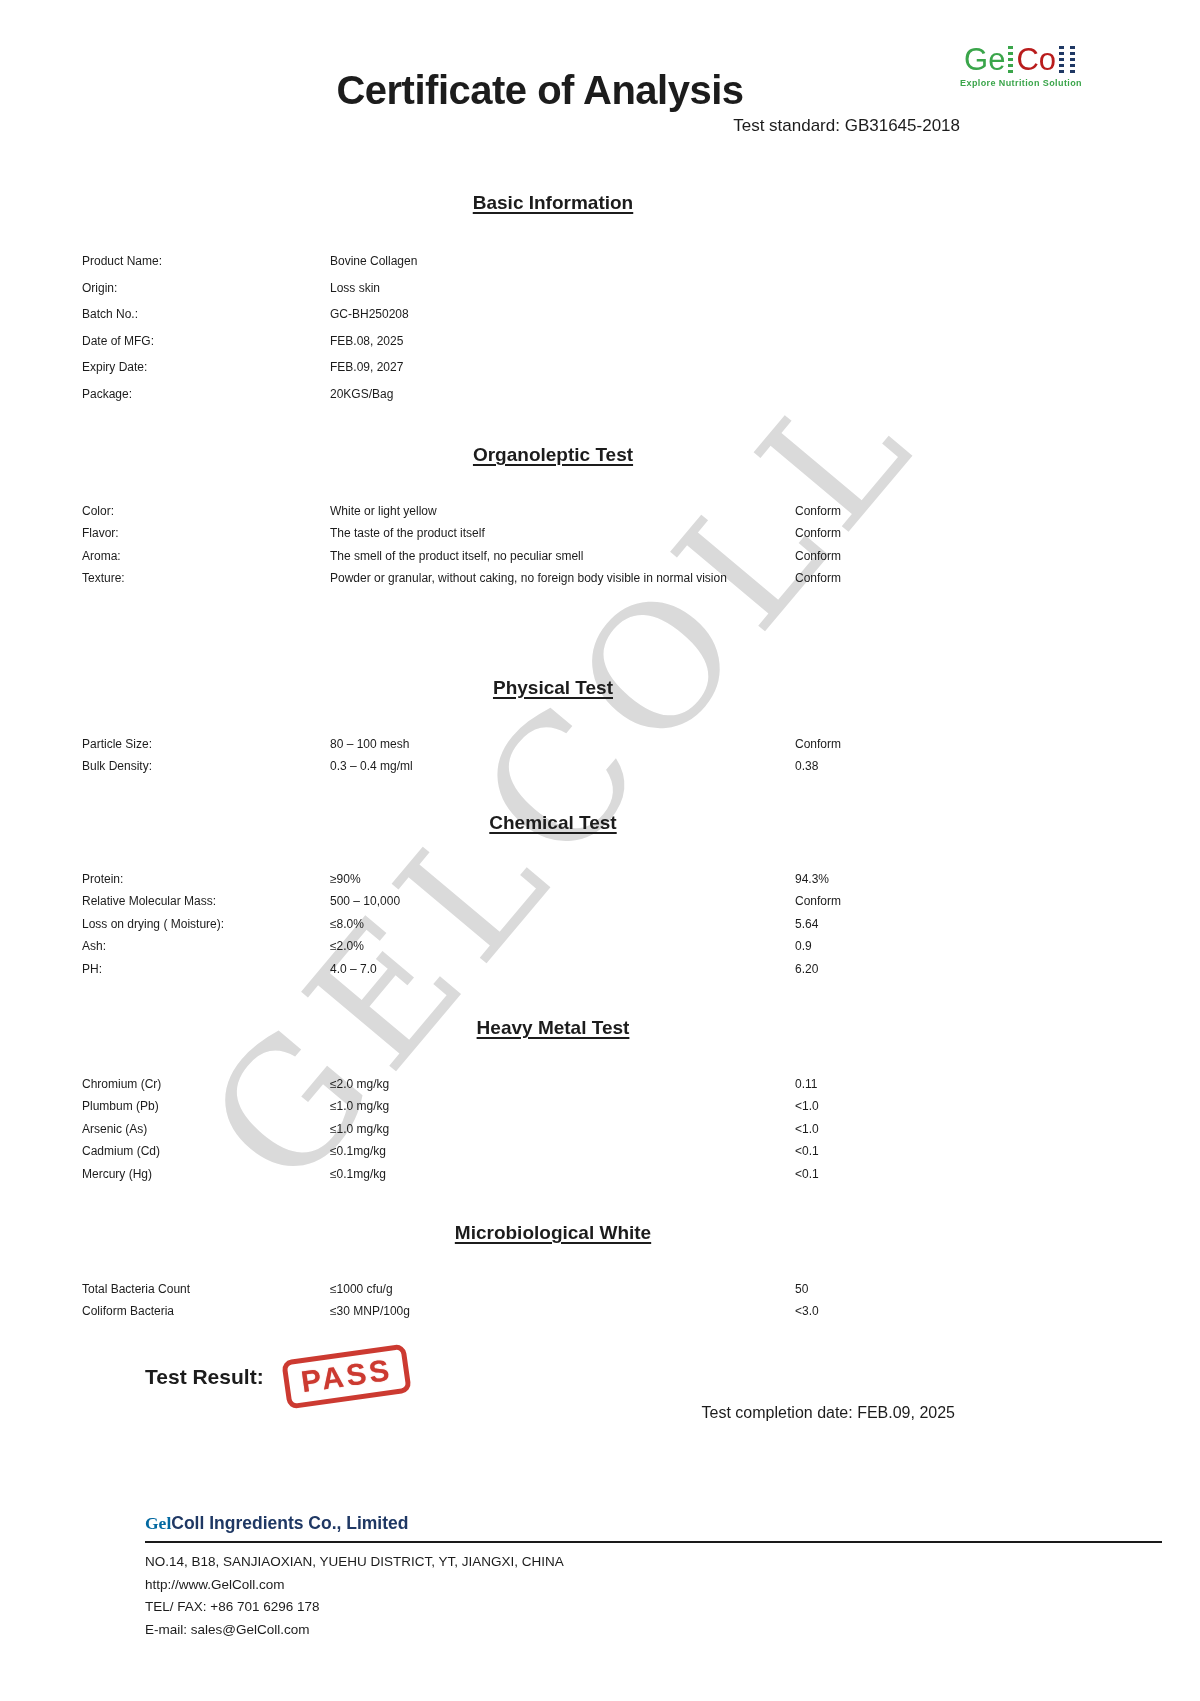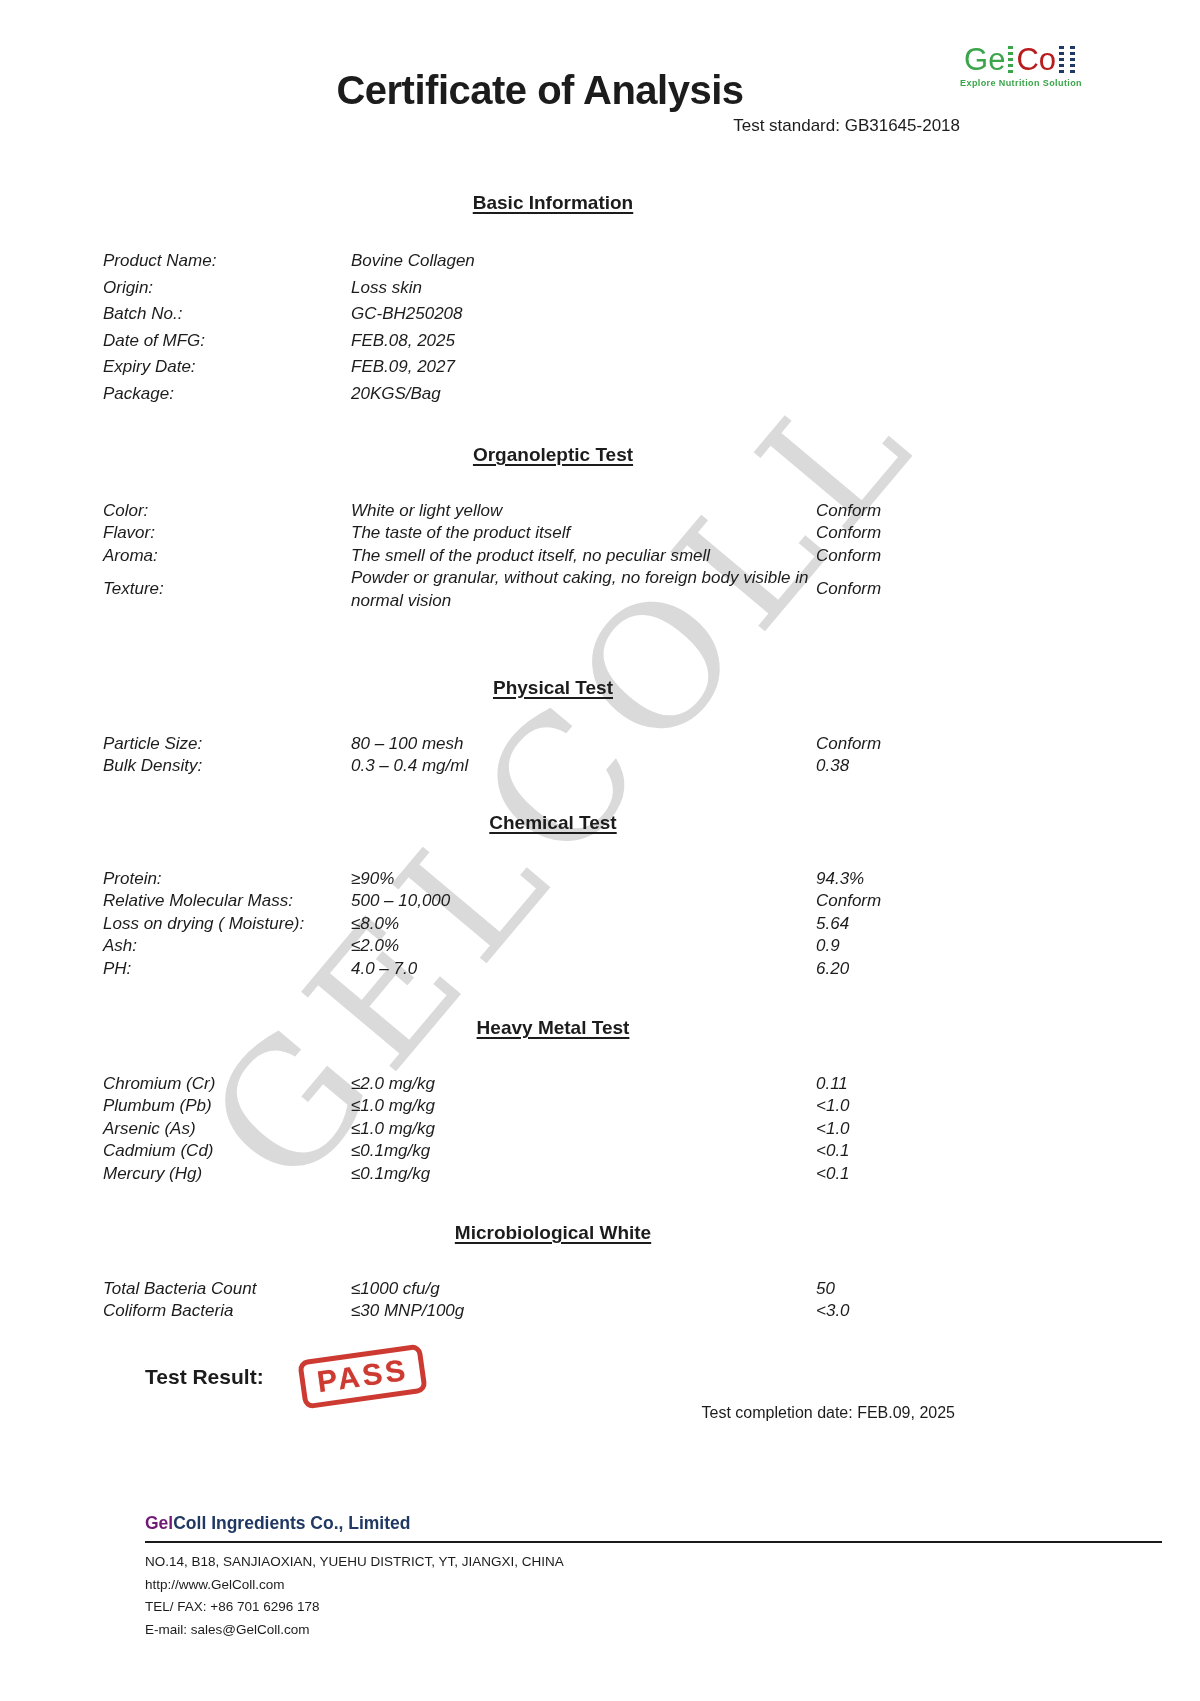--- a/index.html
+++ b/index.html
@@ -36,48 +36,47 @@
 
   
   .section { position:absolute; left:0; width:1106px; z-index:1; }
   .section-heading {
     text-align:center; font-size:19px; font-weight:700;
     text-decoration:underline; text-decoration-thickness:2px; text-underline-offset:3px;
   }
   .rows { margin-top:34px; }
   .row {
     display:grid; grid-template-columns:248px 465px auto;
-    padding-left:103px; font-size:17px; line-height:22.4px;
+    padding-left:82px; font-size:12px; line-height:22.4px;
     align-items:start;
-    font-style:italic;
   }
   .sec-basic .row { line-height:26.5px; }
   .row-multiline .c-label, .row-multiline .c-result { align-self:center; }
 
   .sec-basic  { top:192px; }
   .sec-organo { top:444px; }
   .sec-phys   { top:677px; }
   .sec-chem   { top:812px; }
   .sec-heavy  { top:1017px; }
   .sec-micro  { top:1222px; }
 
   
-  .test-result { position:absolute; top:1352px; left:145px; z-index:1; display:flex; align-items:center;gap:16px; }
+  .test-result { position:absolute; top:1352px; left:145px; z-index:1; display:flex; align-items:center; }
   .test-result-label { font-size:21px; font-weight:700; }
   .pass-stamp {
     margin-left:20px; display:inline-block; transform:rotate(-8deg);
     border:5px solid #cc3a31; border-radius:10px; color:#cc3a31;
     font-size:30px; font-weight:700; letter-spacing:3px; padding:2px 12px 3px;
     text-shadow:0 0 1px rgba(204,58,49,0.55);
   }
   .completion-date { position:absolute; top:1404px; right:245px; z-index:1; font-size:16px; }
 
   
   .footer-company { position:absolute; top:1513px; left:145px; z-index:1; font-size:17.5px; font-weight:700; }
-  .footer-company .fc-green { color:#701a75; }
+  .footer-company .fc-green { color:#0369a1;font-family:Liberation Serif, serif; }
   .footer-company .fc-navy  { color:#1f3864; }
   .footer-divider { position:absolute; top:1541px; left:145px; right:38px; z-index:1; border-top:2px solid #1a1a1a; }
   .footer-lines { position:absolute; top:1551px; left:145px; z-index:1; font-size:13.5px; line-height:22.6px; }
 </style>
 </head>
 <body>
 
 <div class="page">
 
   <div class="watermark">GELCOLL</div>

